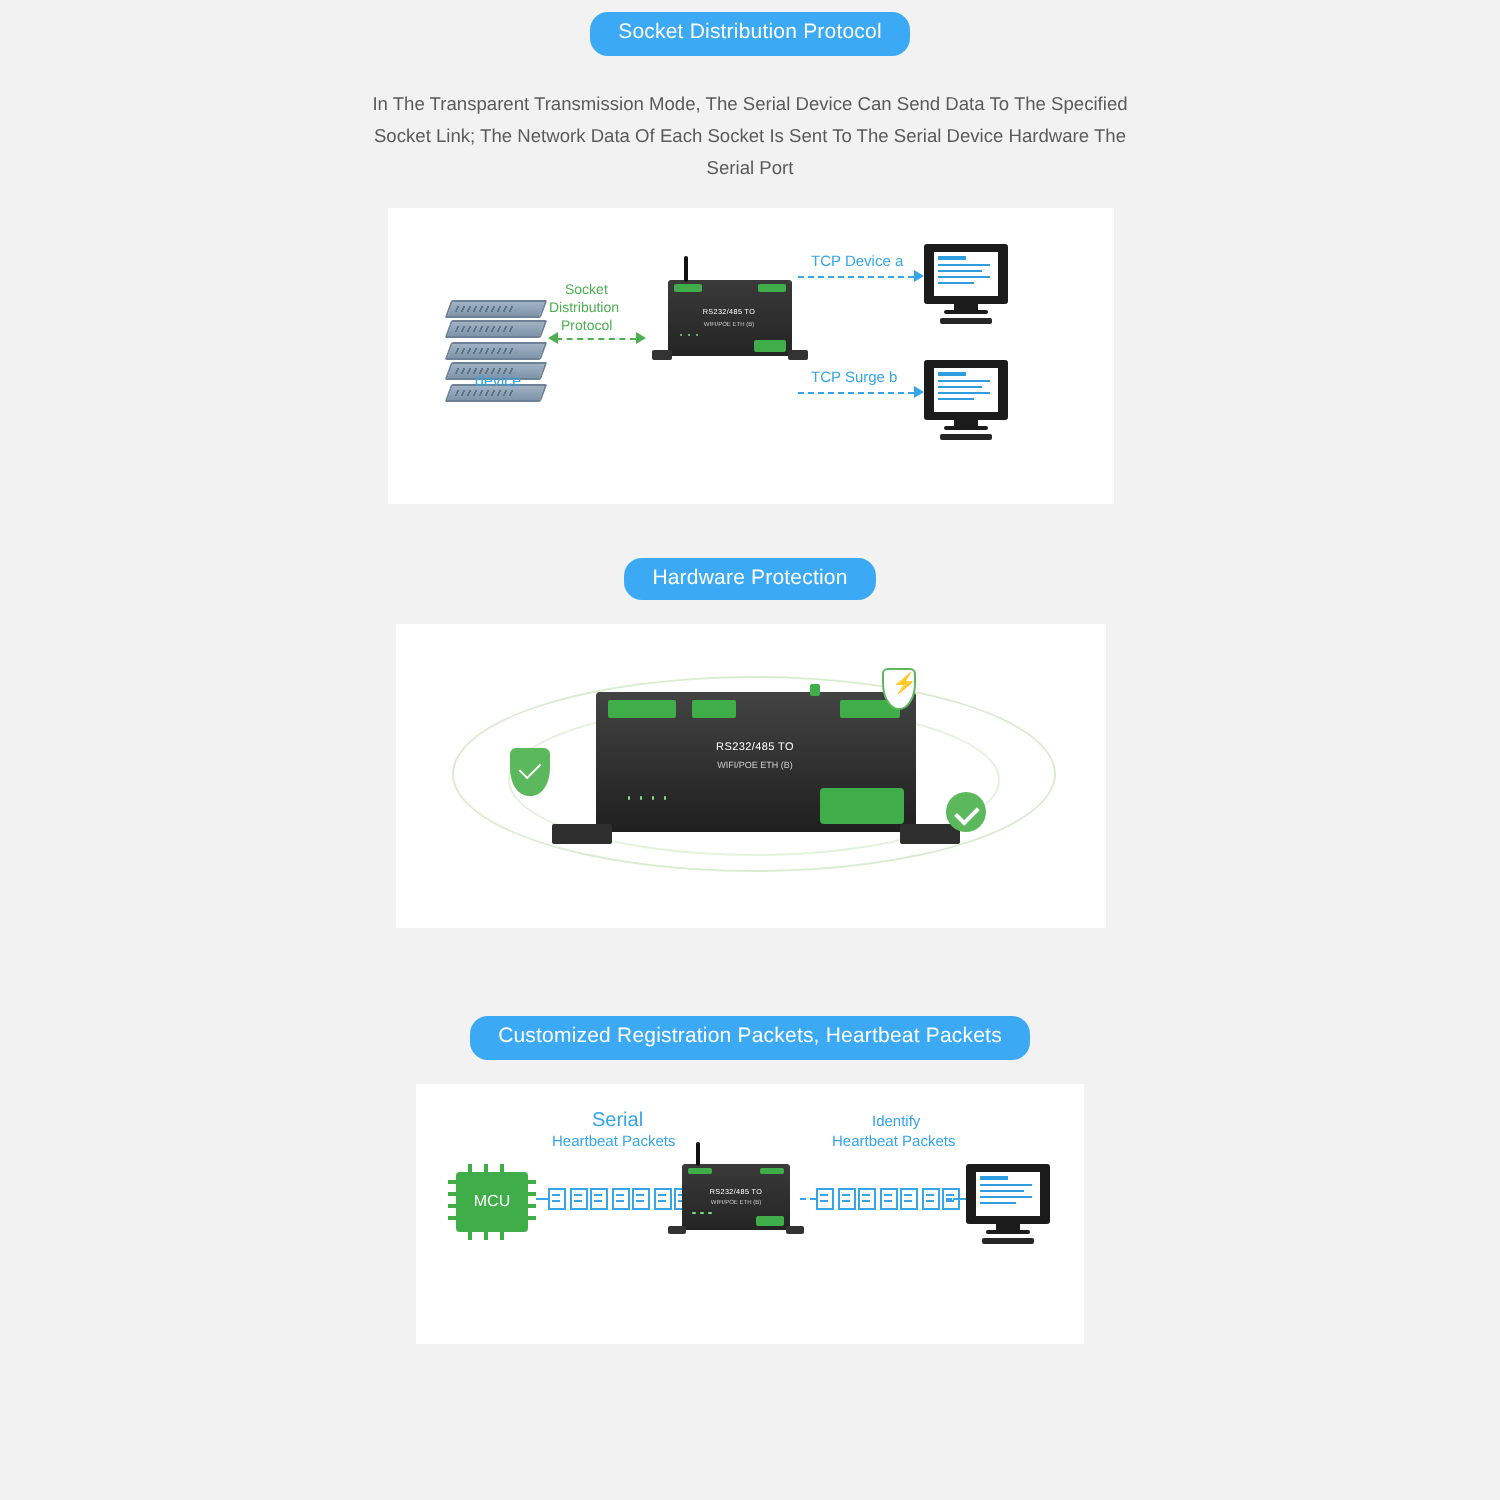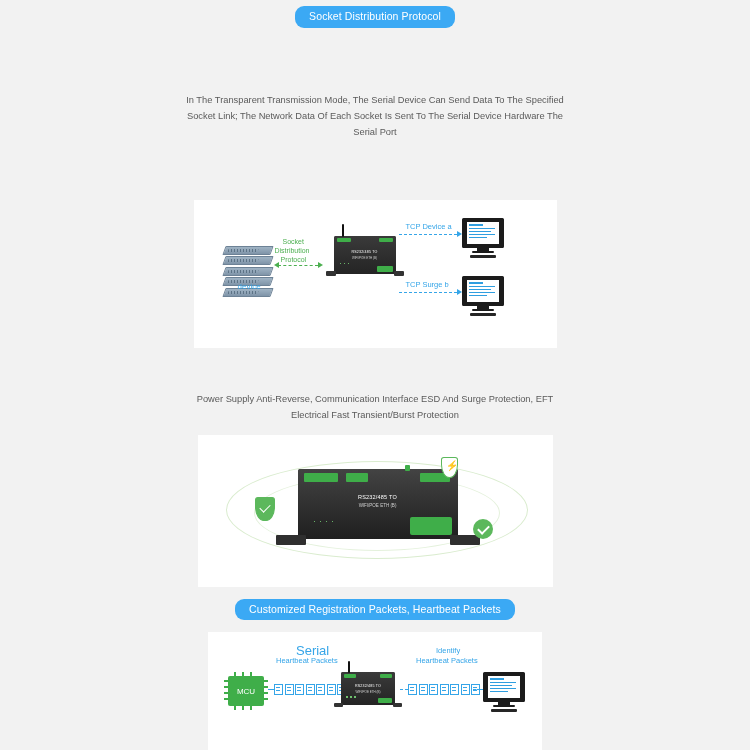--- a/index.html
+++ b/index.html
@@ -270,21 +270,21 @@
     width: 4px; height: 1px;
     background: #35a5e8;
     box-shadow: 0 3px 0 #35a5e8;
   }
 </style>
 </head>
 <body>
 
 <div class="page">
 
-  <div class="section" style="margin-top:0px;gap:48px;">
+  <div class="section" style="margin-top:0px;">
     <div class="pill">Socket Distribution Protocol</div>
     <div class="desc">In The Transparent Transmission Mode, The Serial Device Can Send Data To The Specified Socket Link; The Network Data Of Each Socket Is Sent To The Serial Device Hardware The Serial Port</div>
 
     <div class="figure fig1">
 
       <div class="servers" style="left:30px; top:46px;">
         <div class="unit"></div>
         <div class="unit"></div>
         <div class="unit"></div>
         <div class="unit"></div>
@@ -350,21 +350,21 @@
           </div>
         <div class="stand"></div>
         <div class="base"></div>
         <div class="kb"></div>
       </div>
 
     </div>
   </div>
 
   <div class="section" style="margin-top:27px;">
-    <div class="desc" style="width:360px;">Power Supply Anti-Reverse, Communication Interface ESD And Surge Protection, EFT Electrical Fast Transient/Burst Protection</div>
+    <div class="pill">Hardware Protection</div>
 
     <div class="figure fig2">
 
       <div class="swirl" style="left:28px; top:26px; width:300px; height:96px; border-color:#daeccf;"></div>
       <div class="swirl" style="left:56px; top:40px; width:244px; height:74px; border-color:#e4f1dc;"></div>
 
       <div class="conv" style="left:100px; top:34px; width:160px; height:70px; border-radius:3px;">
         <div class="face" style="background:linear-gradient(180deg,#434343 0%, #1f1f1f 100%);"></div>
         <div class="grn" style="left:6px; top:4px; width:34px; height:9px;"></div>
         <div class="grn" style="left:48px; top:4px; width:22px; height:9px;"></div>
@@ -387,21 +387,21 @@
       <div class="shield filled" style="left:57px; top:62px;">
         <div class="chk"></div>
       </div>
       <div class="circle-chk" style="left:275px; top:84px;">
         <div class="chk"></div>
       </div>
 
     </div>
   </div>
 
-  <div class="section" style="margin-top:12px;">
+  <div class="section" style="margin-top:44px;">
     <div class="pill">Customized Registration Packets, Heartbeat Packets</div>
 
     <div class="figure fig3">
 
       <div class="mcu" style="left:20px; top:44px;">
         <span>MCU</span>
         <div class="pin" style="left:-4px; top:4px; width:4px; height:2px;"></div>
         <div class="pin" style="left:-4px; top:10px; width:4px; height:2px;"></div>
         <div class="pin" style="left:-4px; top:16px; width:4px; height:2px;"></div>
         <div class="pin" style="left:-4px; top:22px; width:4px; height:2px;"></div>
@@ -410,21 +410,21 @@
         <div class="pin" style="right:-4px; top:16px; width:4px; height:2px;"></div>
         <div class="pin" style="right:-4px; top:22px; width:4px; height:2px;"></div>
         <div class="pin" style="left:6px; top:-4px; width:2px; height:4px;"></div>
         <div class="pin" style="left:14px; top:-4px; width:2px; height:4px;"></div>
         <div class="pin" style="left:22px; top:-4px; width:2px; height:4px;"></div>
         <div class="pin" style="left:6px; bottom:-4px; width:2px; height:4px;"></div>
         <div class="pin" style="left:14px; bottom:-4px; width:2px; height:4px;"></div>
         <div class="pin" style="left:22px; bottom:-4px; width:2px; height:4px;"></div>
       </div>
 
-      <div class="lbl blue" style="left:88px; top:14px; font-size:13px;">Serial</div>
+      <div class="lbl blue" style="left:88px; top:14px; font-size:10px;">Serial</div>
       <div class="lbl blue" style="left:68px; top:24px; font-size:7.5px;">Heartbeat Packets</div>
 
       <div class="pkt-row" style="left:66px; top:52px;">
         <div class="pkt"></div>
         <div class="pkt"></div>
         <div class="pkt"></div>
         <div class="pkt"></div>
         <div class="pkt"></div>
         <div class="pkt"></div>
         <div class="pkt"></div>

